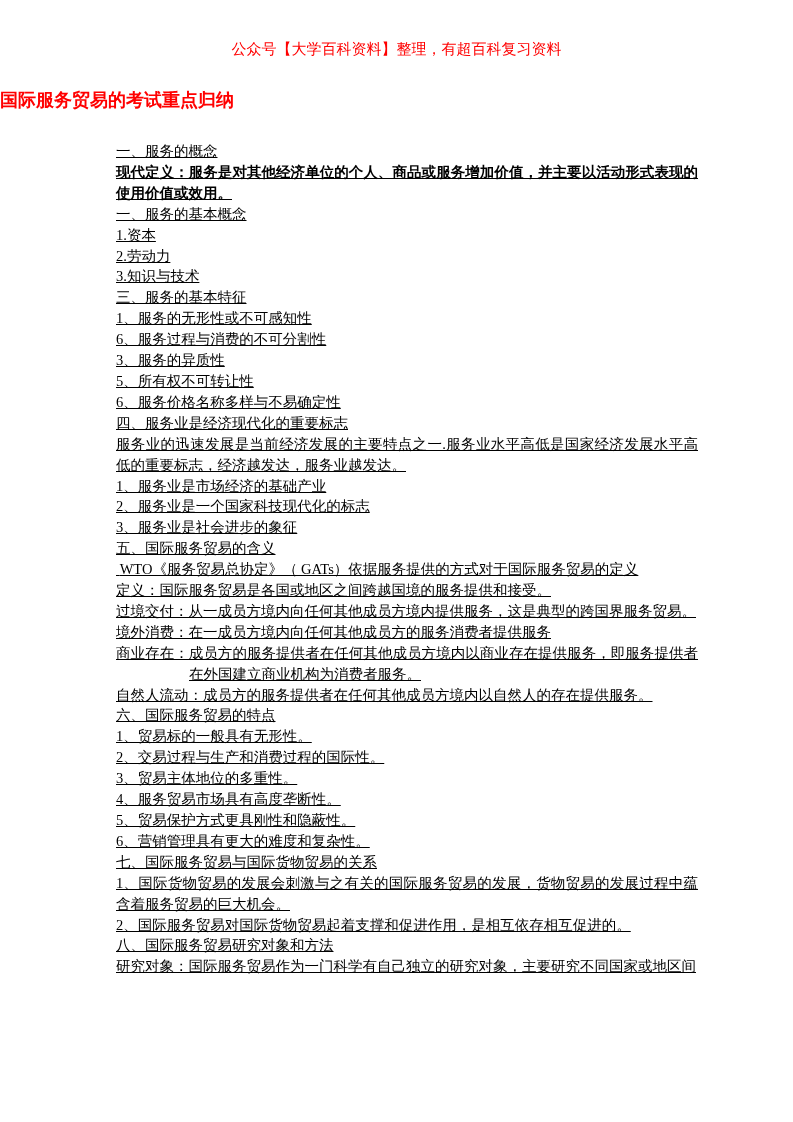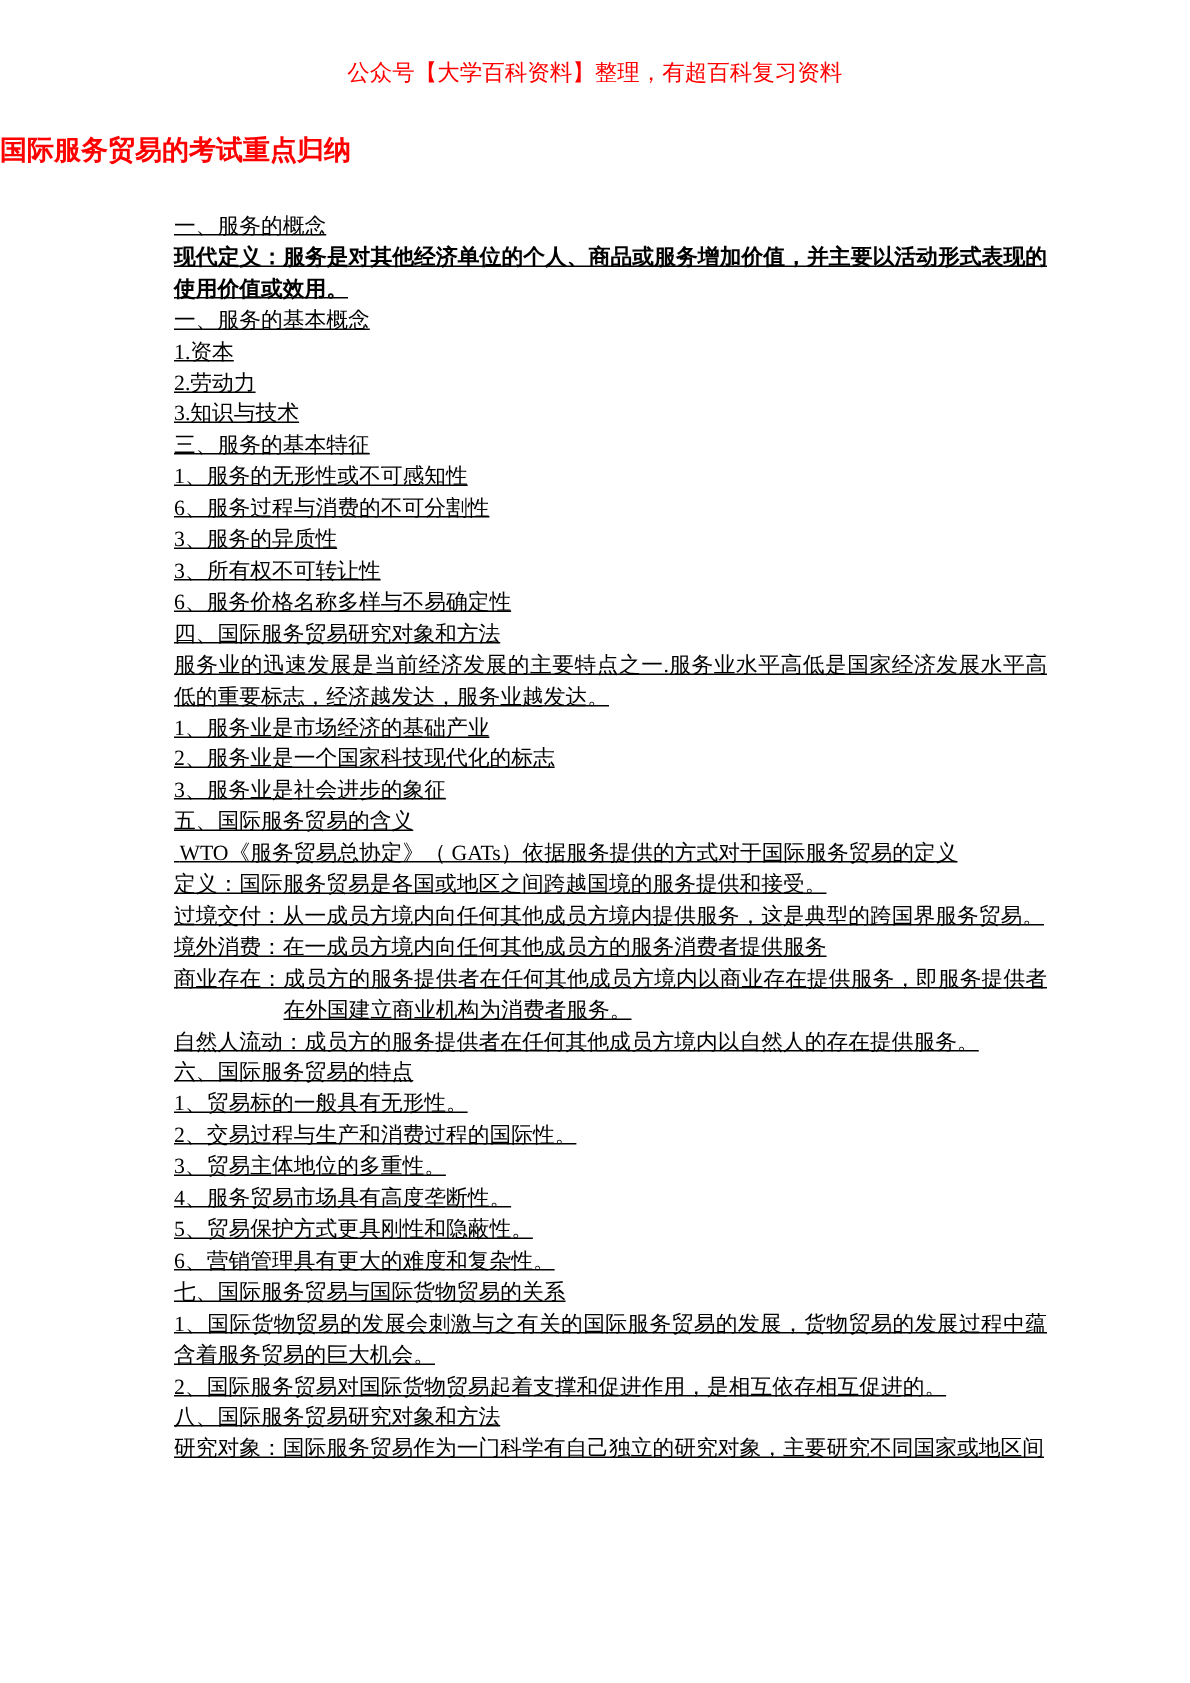--- a/index.html
+++ b/index.html
@@ -71,23 +71,23 @@
       <p class="para normal">一、服务的概念</p>
       <p class="para bold">现代定义：服务是对其他经济单位的个人、商品或服务增加价值，并主要以活动形式表现的使用价值或效用。</p>
       <p class="para normal">一、服务的基本概念</p>
       <p class="para normal">1.资本</p>
       <p class="para normal">2.劳动力</p>
       <p class="para normal">3.知识与技术</p>
       <p class="para normal">三、服务的基本特征</p>
       <p class="para normal">1、服务的无形性或不可感知性</p>
       <p class="para normal">6、服务过程与消费的不可分割性</p>
       <p class="para normal">3、服务的异质性</p>
-      <p class="para normal">3、所有权不可转让性</p>
+      <p class="para normal">5、所有权不可转让性</p>
       <p class="para normal">6、服务价格名称多样与不易确定性</p>
-      <p class="para normal">四、国际服务贸易研究对象和方法</p>
+      <p class="para normal">四、服务业是经济现代化的重要标志</p>
       <p class="para normal">服务业的迅速发展是当前经济发展的主要特点之一.服务业水平高低是国家经济发展水平高低的重要标志，经济越发达，服务业越发达。</p>
       <p class="para normal">1、服务业是市场经济的基础产业</p>
       <p class="para normal">2、服务业是一个国家科技现代化的标志</p>
       <p class="para normal">3、服务业是社会进步的象征</p>
       <p class="para normal">五、国际服务贸易的含义</p>
       <p class="para normal"> WTO《服务贸易总协定》（ GATs）依据服务提供的方式对于国际服务贸易的定义</p>
       <p class="para normal">定义：国际服务贸易是各国或地区之间跨越国境的服务提供和接受。</p>
       <p class="para normal">过境交付：从一成员方境内向任何其他成员方境内提供服务，这是典型的跨国界服务贸易。</p>
       <p class="para normal">境外消费：在一成员方境内向任何其他成员方的服务消费者提供服务</p>
       <p class="para hang">商业存在：成员方的服务提供者在任何其他成员方境内以商业存在提供服务，即服务提供者在外国建立商业机构为消费者服务。</p>

